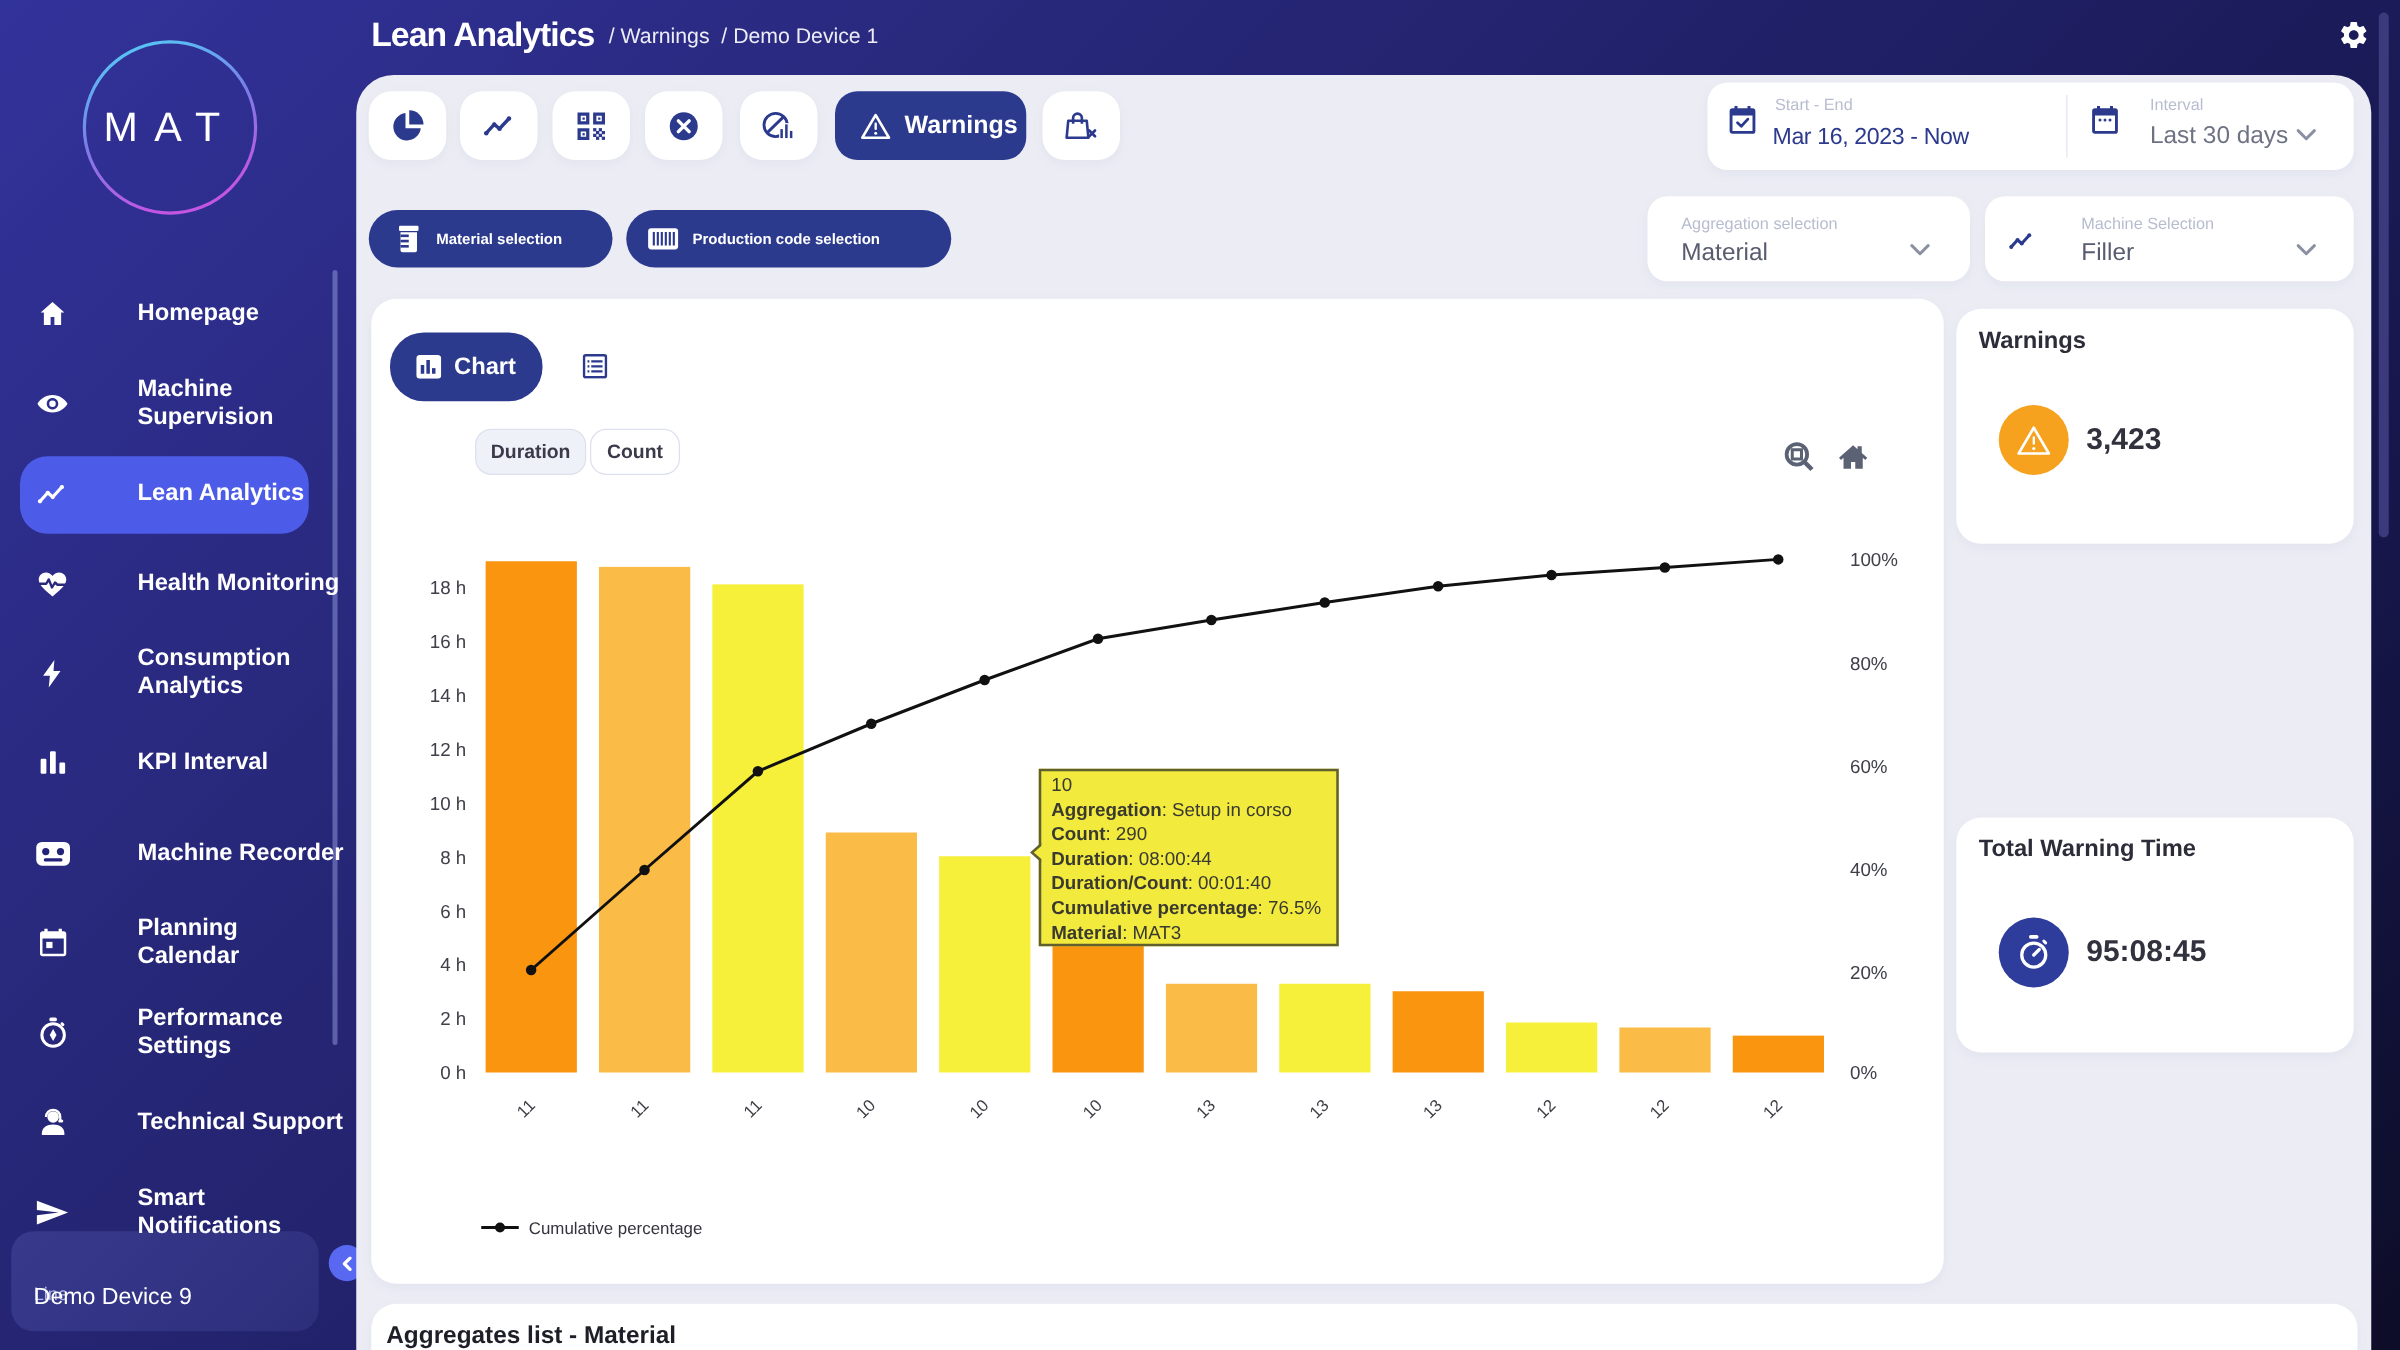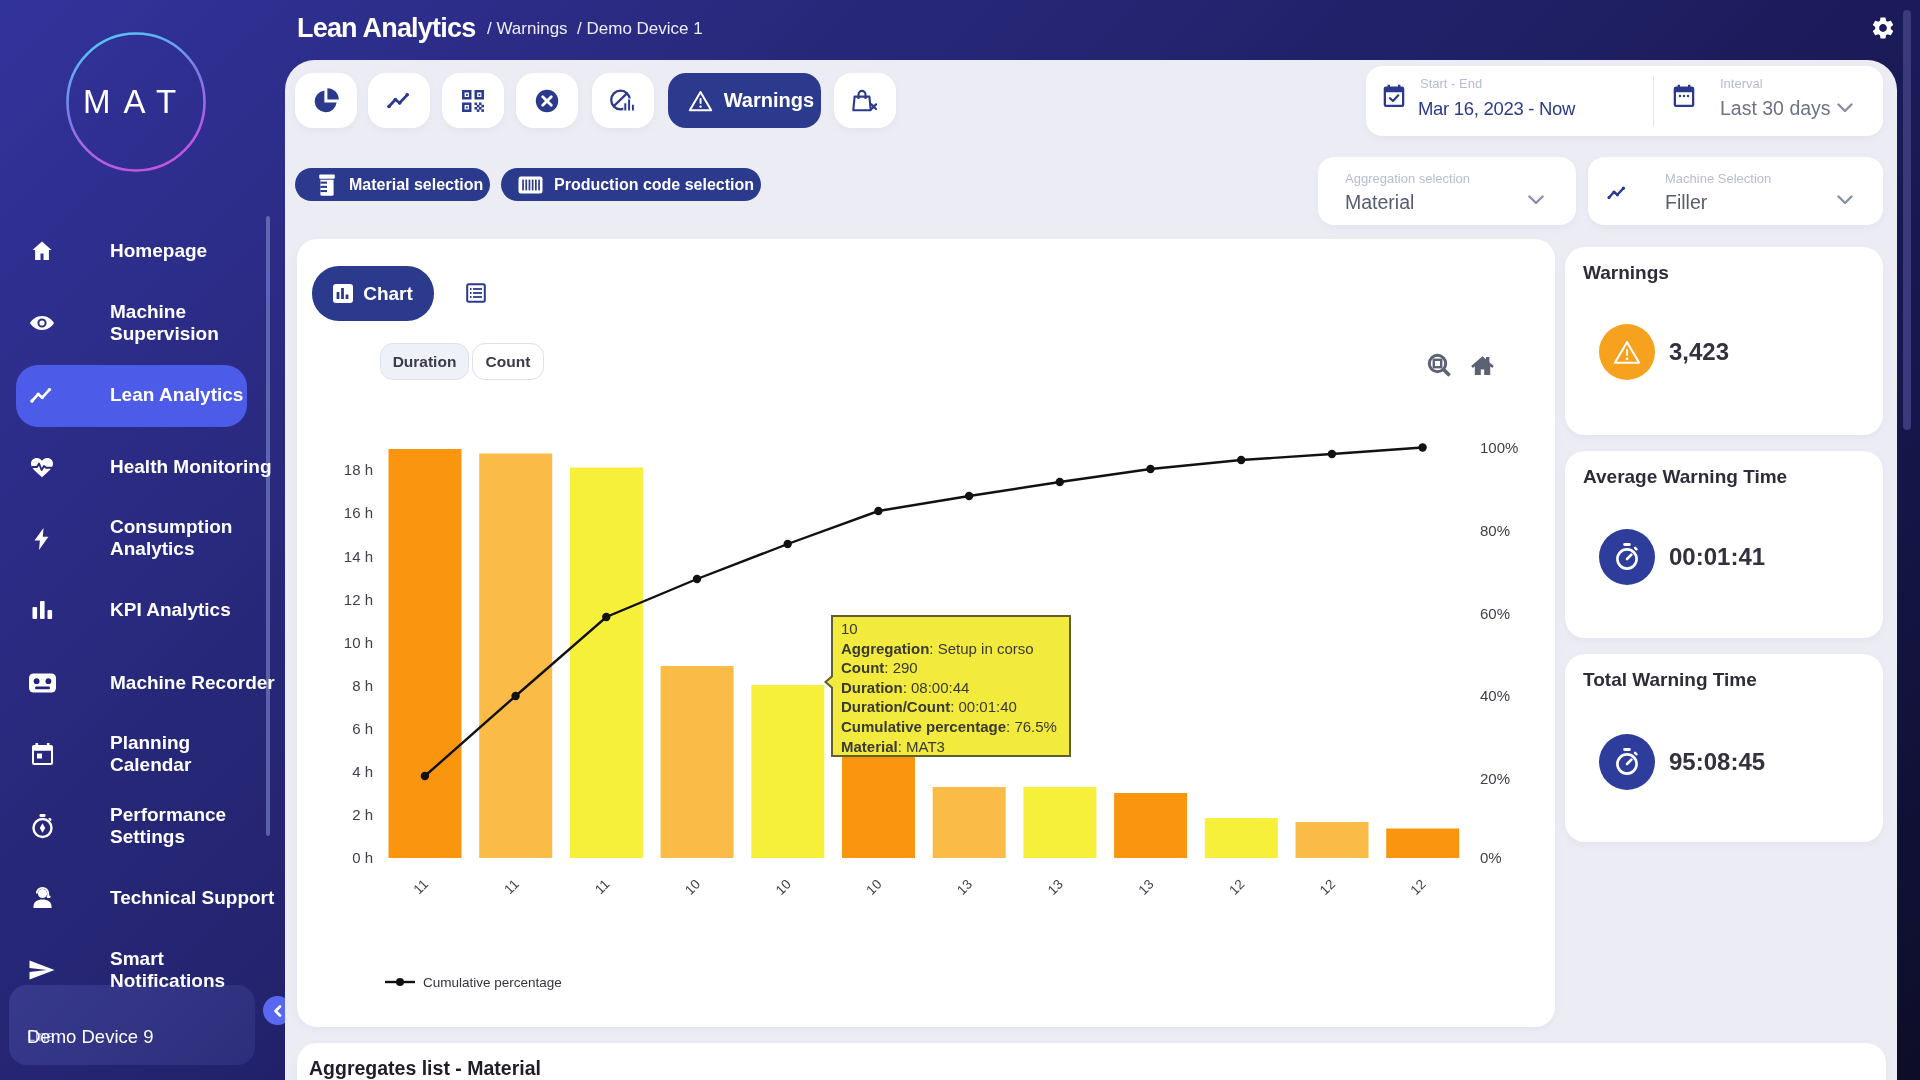--- a/index.html
+++ b/index.html
@@ -7,22 +7,22 @@
   body {
     font-family:"Liberation Sans", sans-serif;
     background:linear-gradient(135deg,#32329B 0%,#28287B 28%,#1E1E62 55%,#16164A 78%,#0D0D28 100%);
     position:relative;
   }
   .abs { position:absolute; }
   .card { position:absolute; background:#fff; border-radius:20px; box-shadow:0 3px 10px rgba(44,58,142,0.05); }
   .navtxt { position:absolute; left:74px; color:#fff; font-weight:700; font-size:19px; line-height:22px;margin-left:36px; }
   .icobtn { position:absolute; background:#fff; border-radius:18px; box-shadow:0 3px 10px rgba(44,58,142,0.05); width:62px; height:55px;
             display:flex; align-items:center; justify-content:center; }
-  .pill { position:absolute; background:#2C3A8E; border-radius:23px; height:33px; color:#fff;
-          font-weight:700; font-size:16px; display:flex; align-items:center; }
+  .pill { position:absolute; background:#2C3A8E; border-radius:23px; height:46px; color:#fff;
+          font-weight:700; font-size:12px; display:flex; align-items:center; }
   .glabel { color:#B7BDCF; font-size:13px; position:absolute; }
   .chev { stroke:#8A90A2; stroke-width:2.4; fill:none; stroke-linecap:round; stroke-linejoin:round; }
 </style>
 </head>
 <body>
 
 <div class="abs" style="left:297px; top:13px; color:#fff; font-weight:700; font-size:27px; letter-spacing:-0.8px;">Lean Analytics</div>
 <div class="abs" style="left:487px; top:19px; color:#EDEDF8; font-weight:500; font-size:17px;">/ Warnings&nbsp; / Demo Device 1</div>
 <svg class="abs" style="left:1870px; top:15px;" width="26" height="26" viewBox="0 0 24 24">
  <path fill="#fff" d="M19.14 12.94c.04-.3.06-.61.06-.94 0-.32-.02-.64-.07-.94l2.03-1.58c.18-.14.23-.41.12-.61l-1.92-3.32c-.12-.22-.37-.29-.59-.22l-2.39.96c-.5-.38-1.03-.7-1.62-.94l-.36-2.54c-.04-.24-.24-.41-.48-.41h-3.84c-.24 0-.43.17-.47.41l-.36 2.54c-.59.24-1.13.57-1.62.94l-2.39-.96c-.22-.08-.47 0-.59.22L2.74 8.87c-.12.21-.08.47.12.61l2.03 1.58c-.05.3-.09.63-.09.94s.02.64.07.94l-2.03 1.58c-.18.14-.23.41-.12.61l1.92 3.32c.12.22.37.29.59.22l2.39-.96c.5.38 1.03.7 1.62.94l.36 2.54c.05.24.24.41.48.41h3.84c.24 0 .44-.17.47-.41l.36-2.54c.59-.24 1.13-.56 1.62-.94l2.39.96c.22.08.47 0 .59-.22l1.92-3.32c.12-.22.07-.47-.12-.61l-2.01-1.58zM12 15.6c-1.98 0-3.6-1.62-3.6-3.6s1.62-3.6 3.6-3.6 3.6 1.62 3.6 3.6-1.62 3.6-3.6 3.6z"></path>
@@ -93,21 +93,21 @@
   </svg>
 <svg class="abs" style="left:28px; top:957px;" width="28" height="26" viewBox="0 0 28 26">
     <path fill="#fff" d="M1.5 22.5L26.5 13 1.5 3.5l0 7.4L19 13 1.5 15.1z"></path>
   </svg>
 
 <div class="navtxt" style="top:240px;">Homepage</div>
 <div class="navtxt" style="top:301px;">Machine<br>Supervision</div>
 <div class="navtxt" style="top:384px;">Lean Analytics</div>
 <div class="navtxt" style="top:456px;">Health Monitoring</div>
 <div class="navtxt" style="top:516px;">Consumption<br>Analytics</div>
-<div class="navtxt" style="top:599px;">KPI Analytics</div>
+<div class="navtxt" style="top:599px;">KPI Interval</div>
 <div class="navtxt" style="top:672px;">Machine Recorder</div>
 <div class="navtxt" style="top:732px;">Planning<br>Calendar</div>
 <div class="navtxt" style="top:804px;">Performance<br>Settings</div>
 <div class="navtxt" style="top:887px;">Technical Support</div>
 <div class="navtxt" style="top:948px;">Smart<br>Notifications</div>
 
 <div class="abs" style="left:9px; top:985px; width:246px; height:80px; border-radius:18px; background:#2A2A72; background:linear-gradient(135deg,rgba(146,156,255,0.16),rgba(146,156,255,0.10));"></div>
 <div class="abs" style="left:27px; top:1000px; color:#AEB6E8; font-size:14.5px;margin-top:28px;">Line</div>
 <div class="abs" style="left:27px; top:1026px; color:#fff; font-size:18.5px;">Demo Device 9</div>
 <div class="abs" style="left:263px; top:996px; width:29px; height:29px; border-radius:50%; background:#5968F1; display:flex;align-items:center;justify-content:center;">
@@ -374,32 +374,20 @@
     <div style="position:absolute;left:18px;top:15px;font-weight:700;font-size:19px;color:#2D2D3A;">Warnings</div>
     <div style="position:absolute;left:34px;top:77px;width:56px;height:56px;border-radius:50%;background:#F6A21E;display:flex;align-items:center;justify-content:center;">
       <svg width="28" height="25" viewBox="0 0 28 25">
           <path fill="none" stroke="#fff" stroke-width="2.1" stroke-linejoin="round" d="M14 2.2L1.9 22.8h24.2z"></path>
           <rect x="13.1" y="9" width="1.9" height="6.8" rx="0.9" fill="#fff"></rect>
           <circle cx="14.05" cy="18.8" r="1.3" fill="#fff"></circle>
         </svg>
     </div>
     <div style="position:absolute;left:104px;top:91px;font-weight:700;font-size:24px;color:#32323E;">3,423</div>
   </div>
-  <div class="card" style="left:1280px; top:391px; width:318px; height:187px;">
-    <div style="position:absolute;left:18px;top:15px;font-weight:700;font-size:19px;color:#2D2D3A;">Average Warning Time</div>
-    <div style="position:absolute;left:34px;top:78px;width:56px;height:56px;border-radius:50%;background:#2E3C9B;display:flex;align-items:center;justify-content:center;">
-      <svg width="28" height="30" viewBox="0 0 28 30">
-          <rect x="10.2" y="1" width="7.6" height="3" rx="1.4" fill="#fff"></rect>
-          <circle cx="14" cy="17" r="9.6" fill="none" stroke="#fff" stroke-width="2.6"></circle>
-          <path d="M14 17l4.4-4.4" stroke="#fff" stroke-width="2.6" stroke-linecap="round"></path>
-          <rect x="20.6" y="5.4" width="4.4" height="2.4" rx="1.2" transform="rotate(45 22.8 6.6)" fill="#fff"></rect>
-        </svg>
-    </div>
-    <div style="position:absolute;left:104px;top:92px;font-weight:700;font-size:24px;color:#32323E;">00:01:41</div>
-  </div>
   <div class="card" style="left:1280px; top:594px; width:318px; height:188px;">
     <div style="position:absolute;left:18px;top:15px;font-weight:700;font-size:19px;color:#2D2D3A;">Total Warning Time</div>
     <div style="position:absolute;left:34px;top:80px;width:56px;height:56px;border-radius:50%;background:#2E3C9B;display:flex;align-items:center;justify-content:center;">
       <svg width="28" height="30" viewBox="0 0 28 30">
           <rect x="10.2" y="1" width="7.6" height="3" rx="1.4" fill="#fff"></rect>
           <circle cx="14" cy="17" r="9.6" fill="none" stroke="#fff" stroke-width="2.6"></circle>
           <path d="M14 17l4.4-4.4" stroke="#fff" stroke-width="2.6" stroke-linecap="round"></path>
           <rect x="20.6" y="5.4" width="4.4" height="2.4" rx="1.2" transform="rotate(45 22.8 6.6)" fill="#fff"></rect>
         </svg>
     </div>

